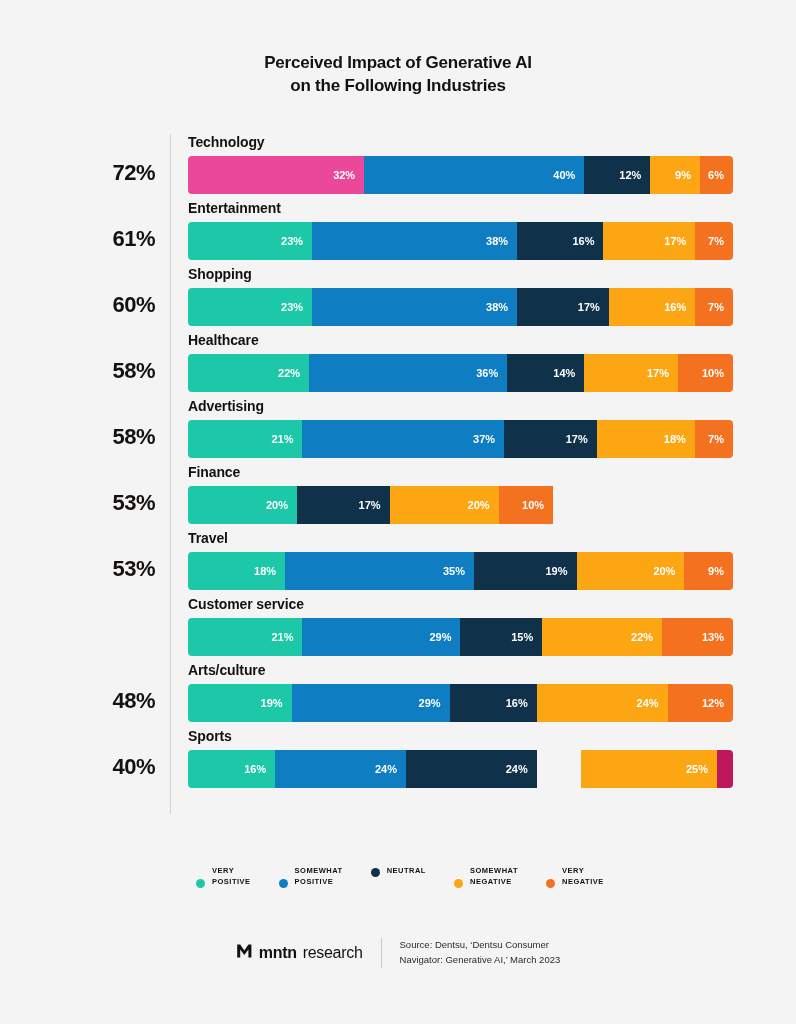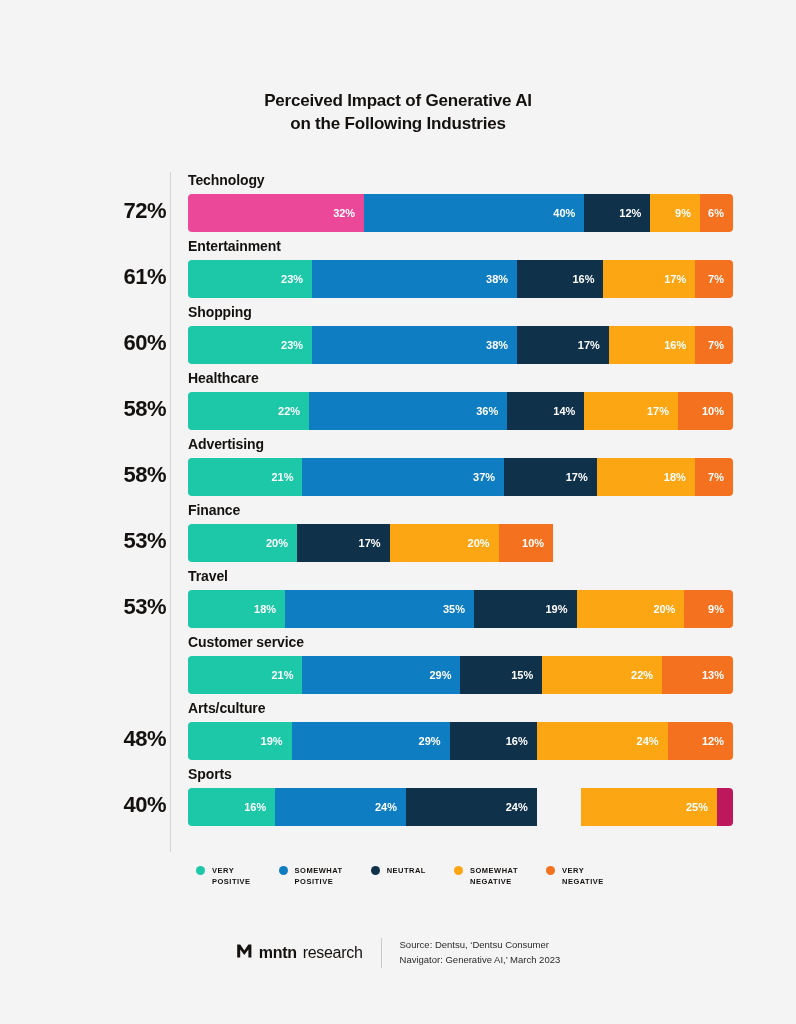--- a/index.html
+++ b/index.html
@@ -17,21 +17,21 @@
   }
 
   
   .title {
     text-align: center;
     font-size: 17px;
     font-weight: bold;
     line-height: 1.35;
     color: #14110f;
     letter-spacing: -0.2px;
-    padding-top: 90px;
+    padding-top: 52px;
   }
   .title-line { display: block; }
 
   
   .chart {
     position: relative;
     margin-top: 36px;
     padding-left: 0;
   }
   .axis-line {
@@ -47,21 +47,21 @@
     position: relative;
   }
   .row {
     position: relative;
     height: 66px;
   }
 
   
   .total-col {
     position: absolute;
-    left: 11px;
+    left: 0;
     width: 155px;
     text-align: right;
     top: 26px;
     font-size: 22px;
     font-weight: bold;
     letter-spacing: -0.5px;
     color: #14110f;
   }
 
   .col-header {
@@ -113,21 +113,21 @@
   .legend {
     position: absolute;
     left: 196px;
     top: 866px;
     display: flex;
     align-items: flex-start;
     gap: 28px;
   }
   .legend-item {
     display: flex;
-    align-items: flex-start;
+    align-items: flex-end;
     gap: 7px;
   }
   .legend-dot {
     width: 9px;
     height: 9px;
     border-radius: 50%;
     flex: 0 0 auto;
   }
   .legend-text {
     font-size: 7.5px;

